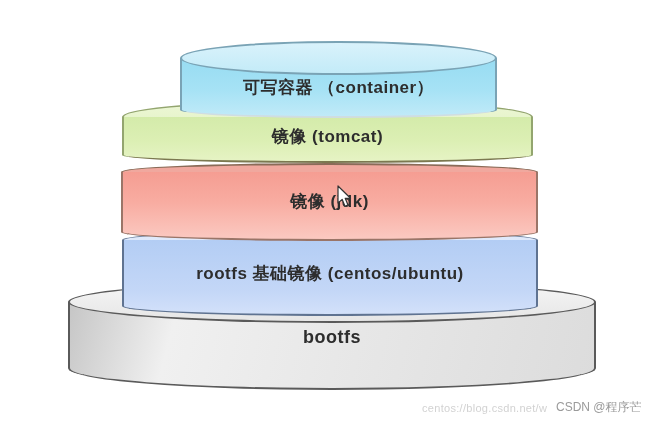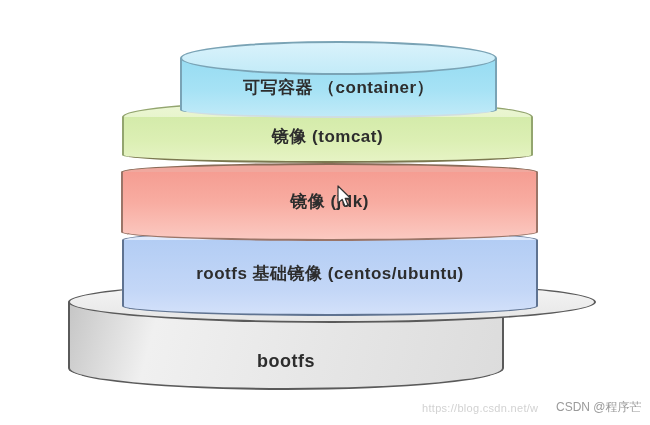--- a/index.html
+++ b/index.html
@@ -24,26 +24,25 @@
   .label{
     font-weight:bold;
     color:#2d2d2d;
     font-size:17px;
     letter-spacing:0.5px;
     white-space:nowrap;
   }
 
   
   .bootfs .body{
-    left:68px;top:302px;width:436px;height:88px;
+    left:68px;top:302px;width:528px;height:88px;
     background:linear-gradient(105deg,#c6c6c6 0%,#f0f0f0 20%,#e7e7e7 55%,#dcdcdc 100%);
     border:2px solid #5a5a5a;border-top:none;
     border-radius:0 0 50% 50% / 0 0 22px 22px;
     padding-bottom:16px;
-    align-items:flex-end;
   }
   .bootfs .cap{
     left:68px;top:281px;width:528px;height:42px;
     background:linear-gradient(to bottom,#f6f6f6,#e6e6e6);
     border:2px solid #5a5a5a;
   }
   .bootfs .label{font-size:18px;}
 
   
   .rootfs .body{
@@ -152,16 +151,16 @@
     <div class="body">
       <span class="label">可写容器 （container）</span>
     </div>
     <div class="cap"></div>
   </div>
 
   <svg id="cursor" viewBox="0 0 16 24">
     <path d="M2,1 L2,18 L6.2,14.4 L9.0,21.2 L12.0,19.9 L9.2,13.3 L14.5,13.3 Z" fill="#ffffff" stroke="#333333" stroke-width="1.2" stroke-linejoin="round"></path>
   </svg>
 
-  <span id="wm-url">https://blog.csdn.net/w</span>
+  <span id="wm-url">centos://blog.csdn.net/w</span>
   <span id="wm-credit">CSDN @程序芒</span>
 
 </div>
 
 </body></html>

